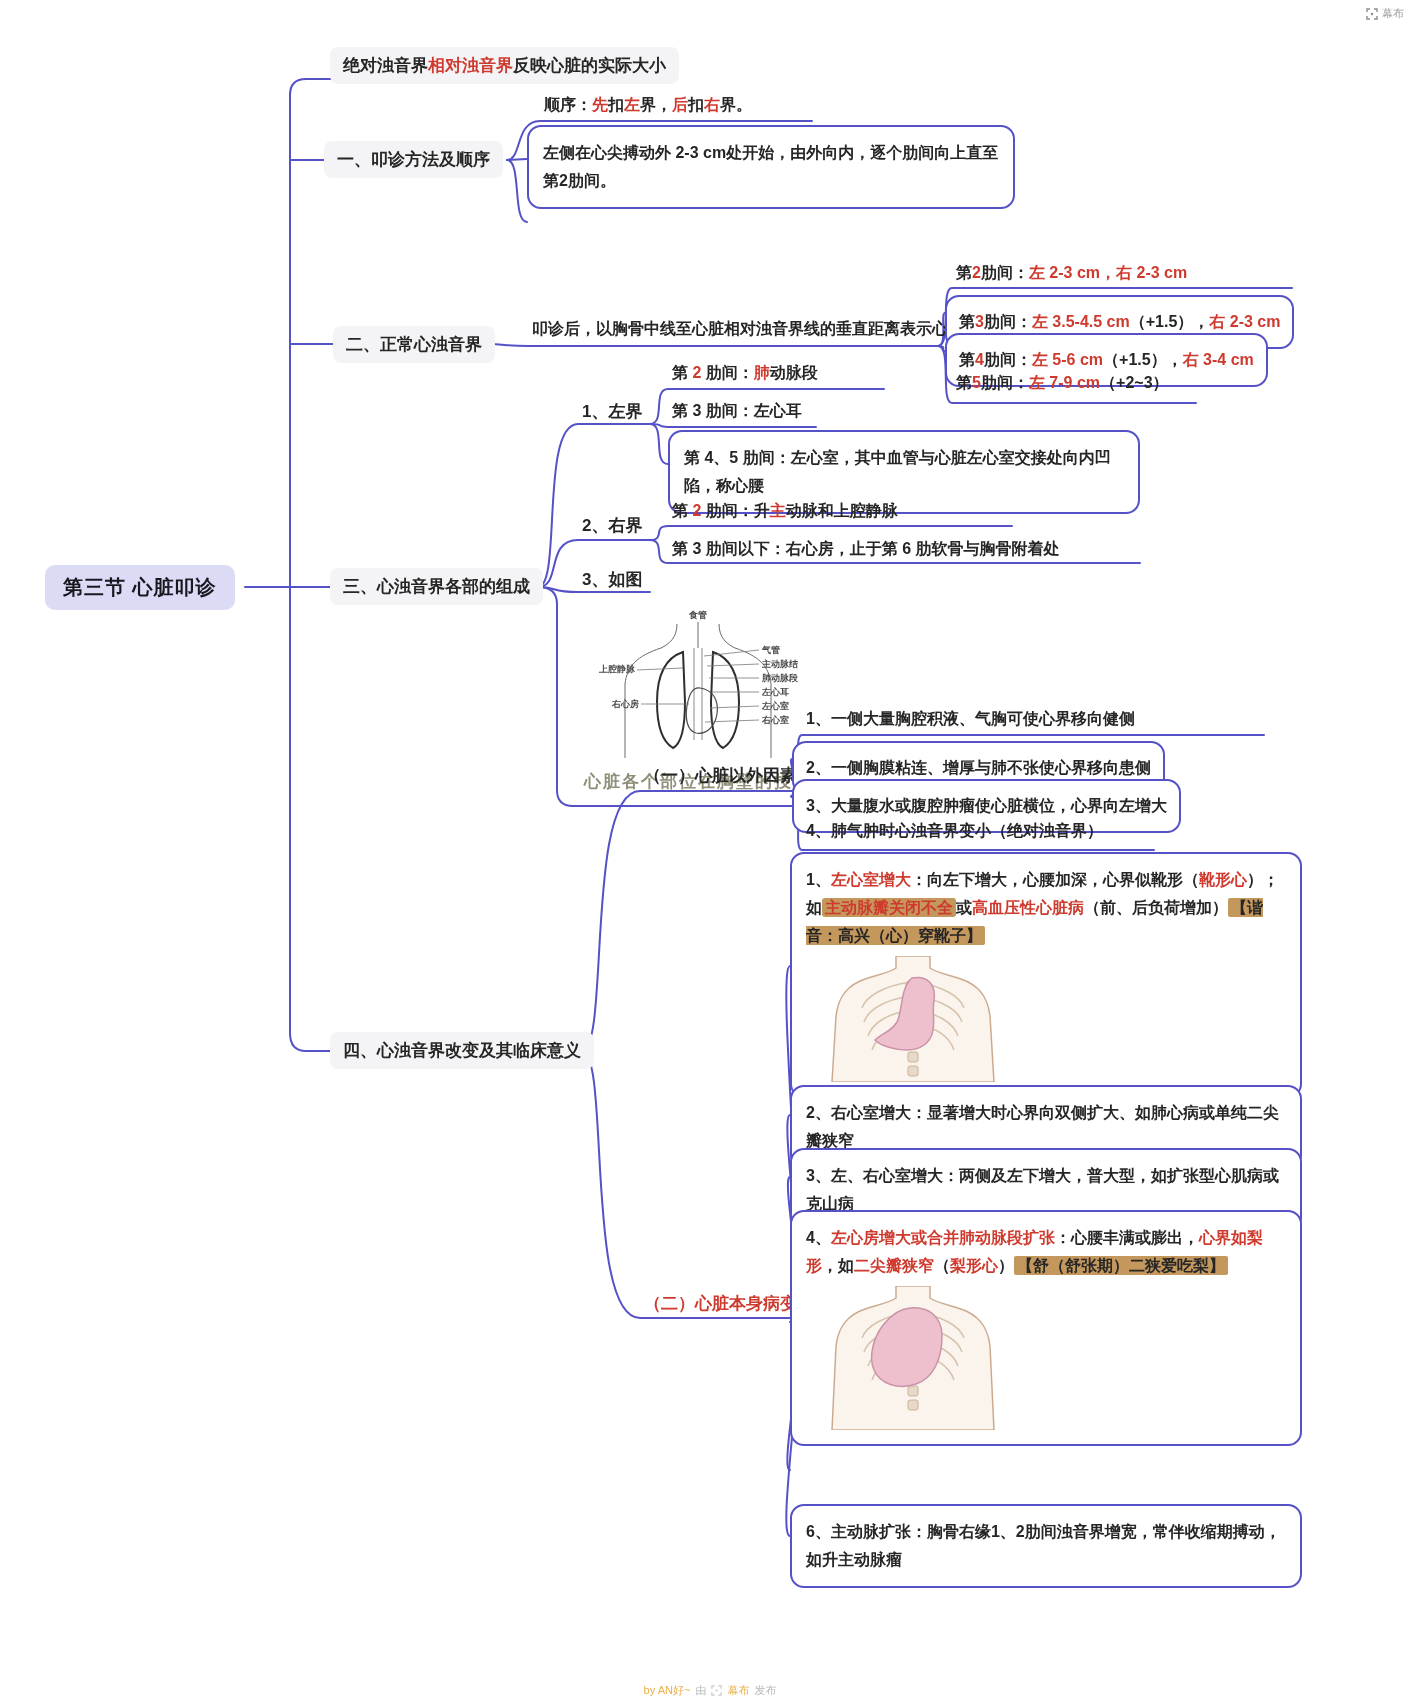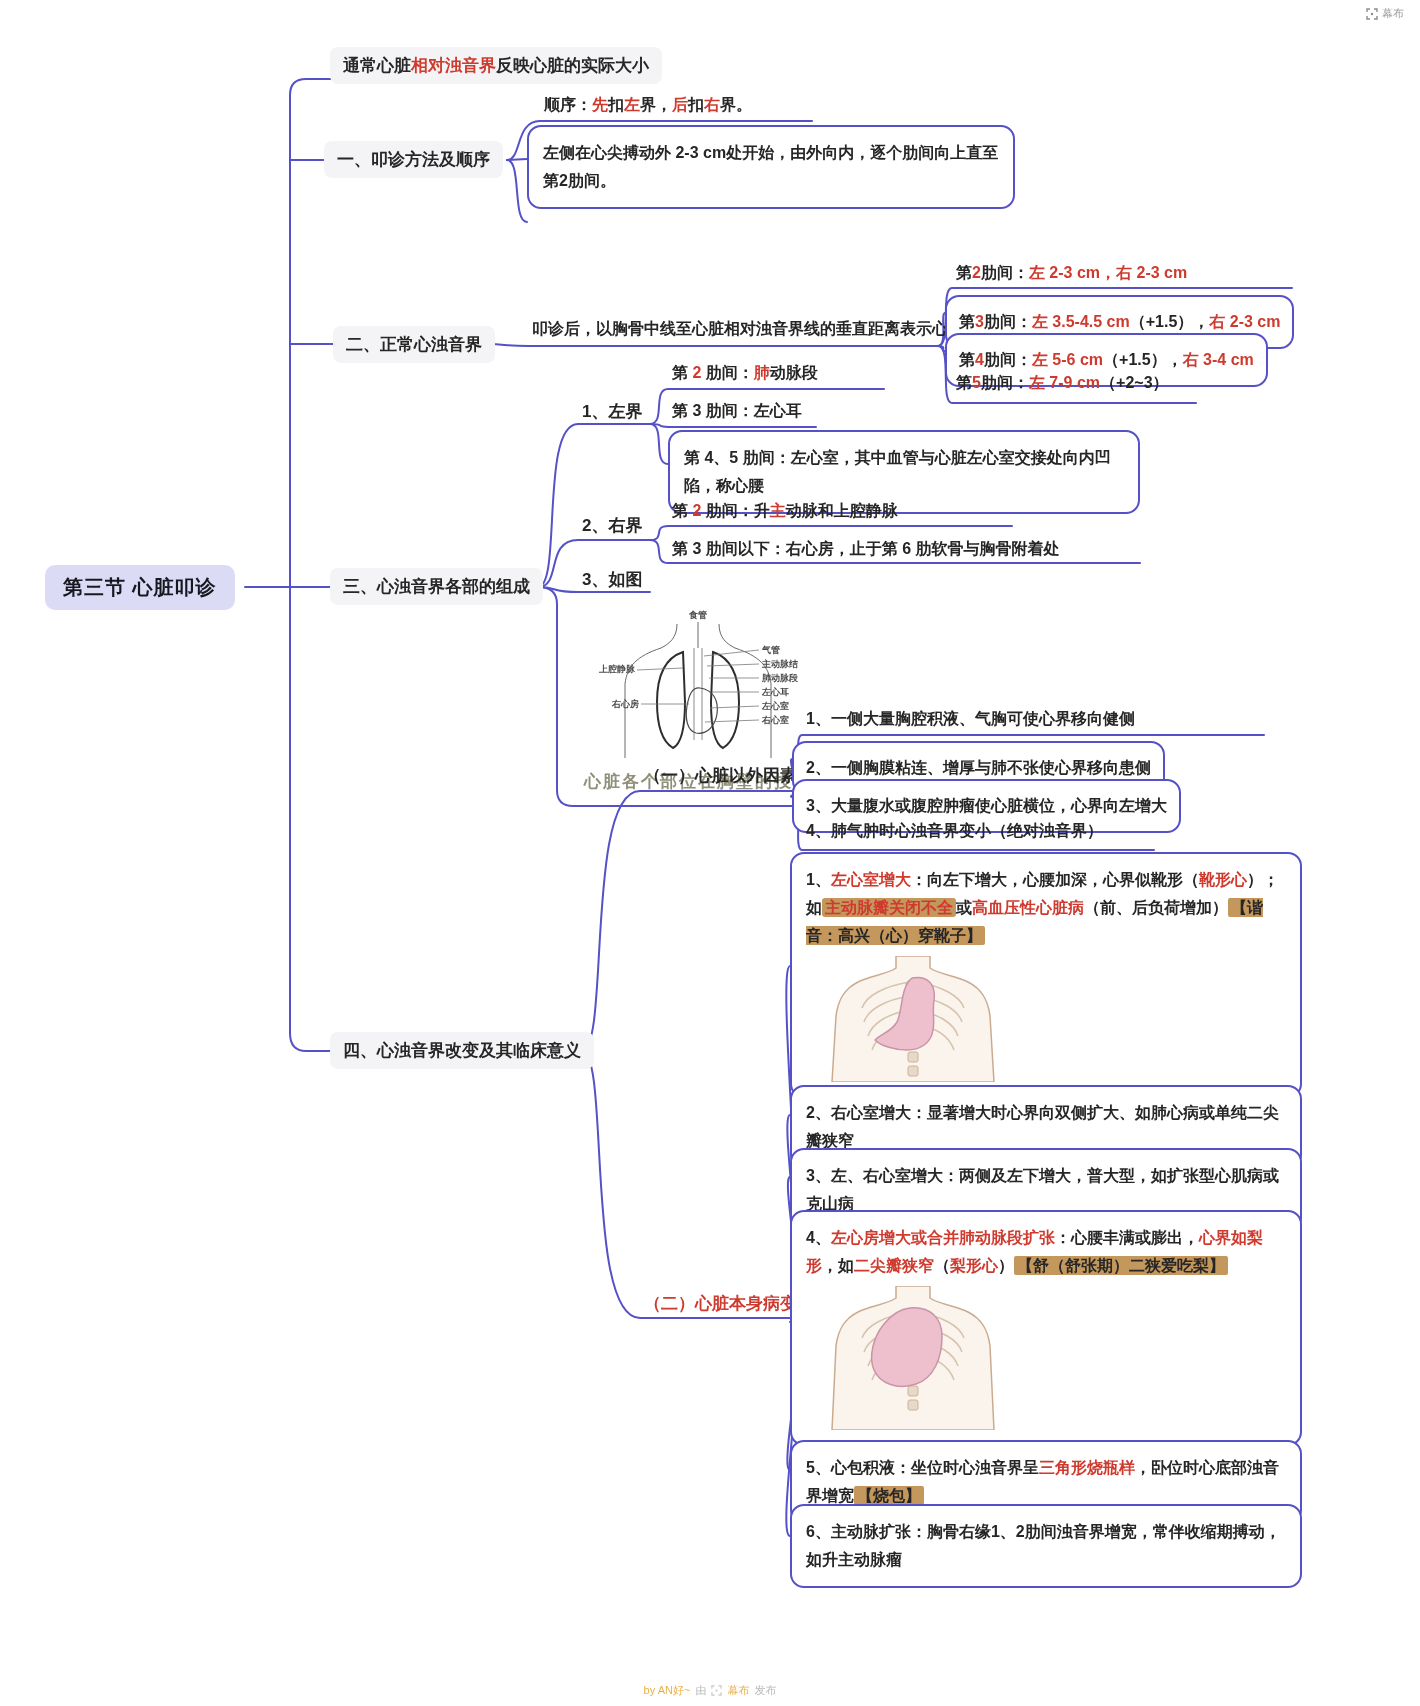--- a/index.html
+++ b/index.html
@@ -65,21 +65,21 @@
     <path d="M792,1318 C812,1318 775,966 790,966"></path>
     <path d="M792,1318 C812,1318 778,1115 790,1115"></path>
     <path d="M792,1318 C810,1318 780,1177 790,1177"></path>
     <path d="M792,1318 C798,1318 792,1322 790,1322"></path>
     <path d="M792,1318 C812,1318 778,1470 790,1470"></path>
     <path d="M792,1318 C812,1318 775,1536 790,1536"></path>
   </svg>
 
   <div class="node root" style="left:45px;top:565px">第三节 心脏叩诊</div>
 
-  <div class="node pill" style="left:330px;top:47px"><span class="seg-n">通常心脏</span><span class="seg-r">相对浊音界</span><span class="seg-n">反映心脏的实际大小</span></div>
+  <div class="node pill" style="left:330px;top:47px"><span class="seg-n">绝对浊音界</span><span class="seg-r">相对浊音界</span><span class="seg-n">反映心脏的实际大小</span></div>
 
   <div class="node pill" style="left:324px;top:141px">一、叩诊方法及顺序</div>
   <div class="node leaf" style="left:540px;top:92px"><span class="seg-n">顺序：</span><span class="seg-r">先</span><span class="seg-n">扣</span><span class="seg-r">左</span><span class="seg-n">界，</span><span class="seg-r">后</span><span class="seg-n">扣</span><span class="seg-r">右</span><span class="seg-n">界。</span></div>
   <div class="node box" style="left:527px;top:125px;width:456px">左侧在心尖搏动外 2-3 cm处开始，由外向内，逐个肋间向上直至第2肋间。</div>
 
   <div class="node pill" style="left:333px;top:326px">二、正常心浊音界</div>
   <div class="node leaf" style="left:528px;top:316px">叩诊后，以胸骨中线至心脏相对浊音界线的垂直距离表示心界</div>
   <div class="node leaf" style="left:952px;top:260px"><span class="seg-n">第</span><span class="seg-r">2</span><span class="seg-n">肋间：</span><span class="seg-r">左 2-3 cm，右 2-3 cm</span></div>
   <div class="node box box1line" style="left:945px;top:295px"><span class="seg-n">第</span><span class="seg-r">3</span><span class="seg-n">肋间：</span><span class="seg-r">左 3.5-4.5 cm</span><span class="seg-n">（+1.5），</span><span class="seg-r">右 2-3 cm</span></div>
   <div class="node box box1line" style="left:945px;top:333px"><span class="seg-n">第</span><span class="seg-r">4</span><span class="seg-n">肋间：</span><span class="seg-r">左 5-6 cm</span><span class="seg-n">（+1.5），</span><span class="seg-r">右 3-4 cm</span></div>
@@ -180,21 +180,20 @@
           <path d="M98,68 C120,72 132,82 136,94"></path>
       </g>
       <rect x="88" y="24" width="14" height="56" rx="5" fill="#e7d8c7" stroke="#cbb49c"></rect>
       <rect x="90" y="86" width="10" height="10" rx="2" fill="#e7d8c7" stroke="#cbb49c"></rect>
       <rect x="90" y="100" width="10" height="10" rx="2" fill="#e7d8c7" stroke="#cbb49c"></rect>
       <rect x="90" y="114" width="10" height="10" rx="2" fill="#e7d8c7" stroke="#cbb49c"></rect>
       <path d="M92,22 C112,20 124,32 124,50 C124,72 116,92 98,98 C80,104 62,98 56,84 C50,70 56,50 66,38 C74,28 82,23 92,22 Z" fill="#eec0ce" stroke="#c993a8" stroke-width="1.5"></path>
     </svg>
   </div>
 
-  <div class="node box" style="left:790px;top:1440px;width:480px"><span class="seg-n">5、心包积液：坐位时心浊音界呈</span><span class="seg-r">三角形烧瓶样</span><span class="seg-n">，卧位时心底部浊音界增宽</span><span class="seg-hl">【烧包】</span></div>
   <div class="node box" style="left:790px;top:1504px;width:480px"><span class="seg-n">6、主动脉扩张：胸骨右缘1、2肋间浊音界增宽，常伴收缩期搏动，如升主动脉瘤</span></div>
 
   <div class="corner-badge">
     <svg width="12" height="12" viewBox="0 0 12 12">
       <path d="M1,4 V1 H4 M8,1 H11 V4 M11,8 V11 H8 M4,11 H1 V8" stroke="#8c8c8c" stroke-width="1.4" fill="none"></path>
       <circle cx="6" cy="6" r="1.2" fill="#8c8c8c"></circle>
     </svg>
     <span>幕布</span>
   </div>
 

